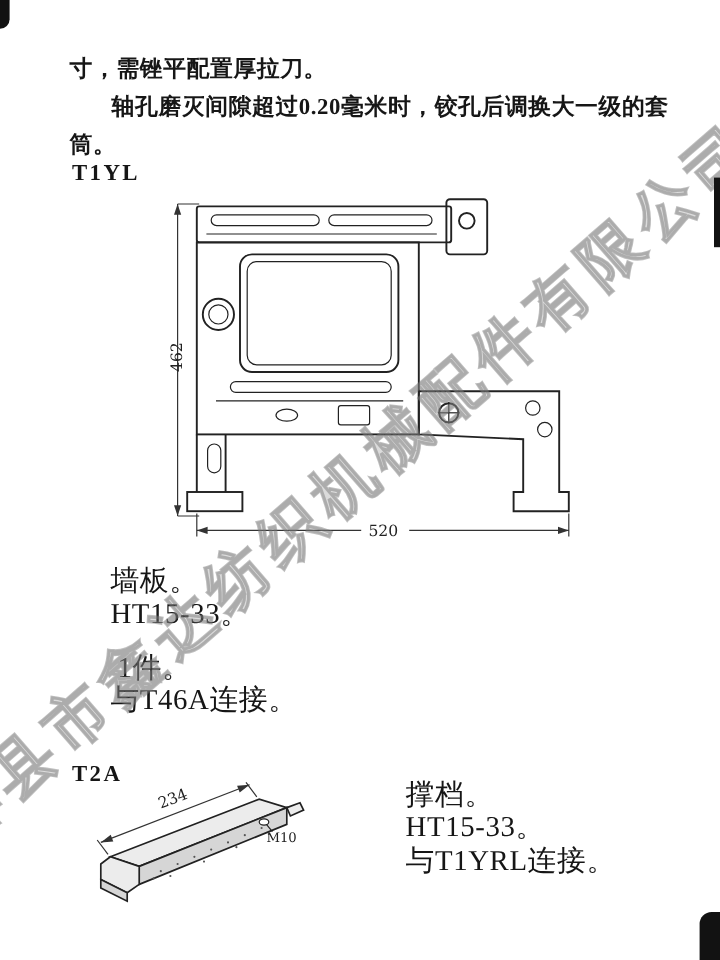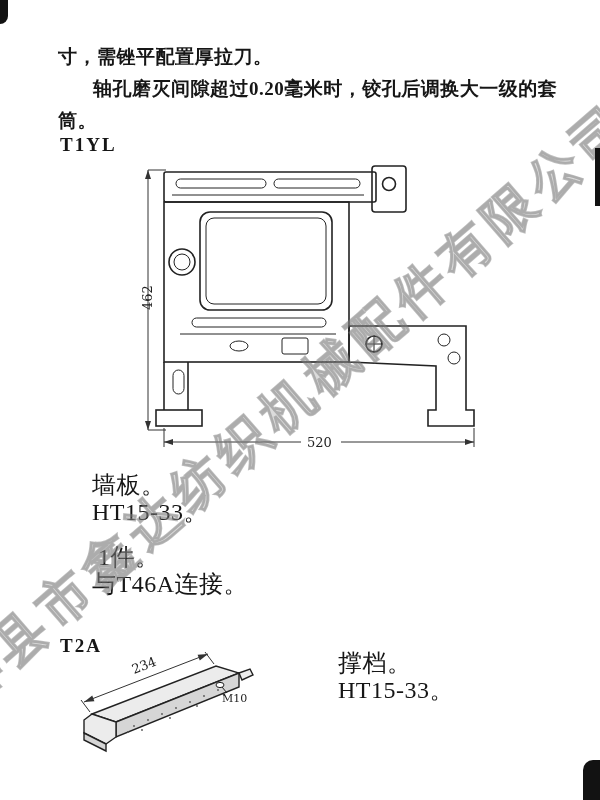--- a/index.html
+++ b/index.html
@@ -141,20 +141,21 @@
       <line class="dim" x1="138" y1="24" x2="129" y2="12"></line>
       <path class="arrow" d="M0,0 L10,3 L10,-3 Z" transform="translate(8,62) rotate(-21)"></path>
       <path class="arrow" d="M0,0 L-10,3 L-10,-3 Z" transform="translate(132,14) rotate(-21)"></path>
       <text class="dimtext" transform="translate(58,34) rotate(-21)">234</text>
     </svg>
   </div>
 
   <div class="desc" style="left:306px; top:650px;margin-left:32px;">
     <div class="line">撑档。</div>
     <div class="line">HT15-33。</div>
+    <div class="line">与T1YRL连接。</div>
   </div>
 
   <div class="watermark">辉县市鑫达纺织机械配件有限公司</div>
 
   <div class="artifact" style="left:0; top:0; width:8px; height:24px; border-bottom-right-radius:8px;"></div>
   <div class="artifact" style="left:595px; top:148px; width:5px; height:58px;"></div>
   <div class="artifact" style="left:583px; top:760px; width:17px; height:40px; border-top-left-radius:10px;"></div>
 
 </div>
 

